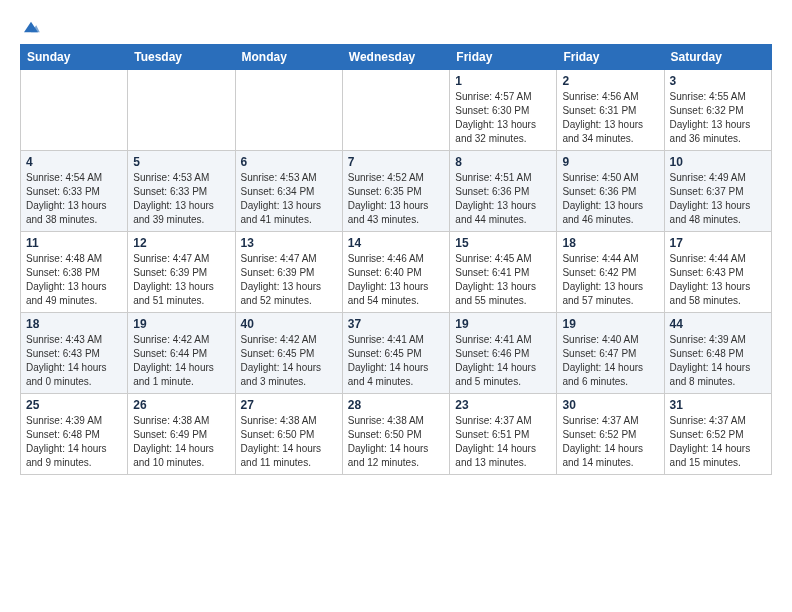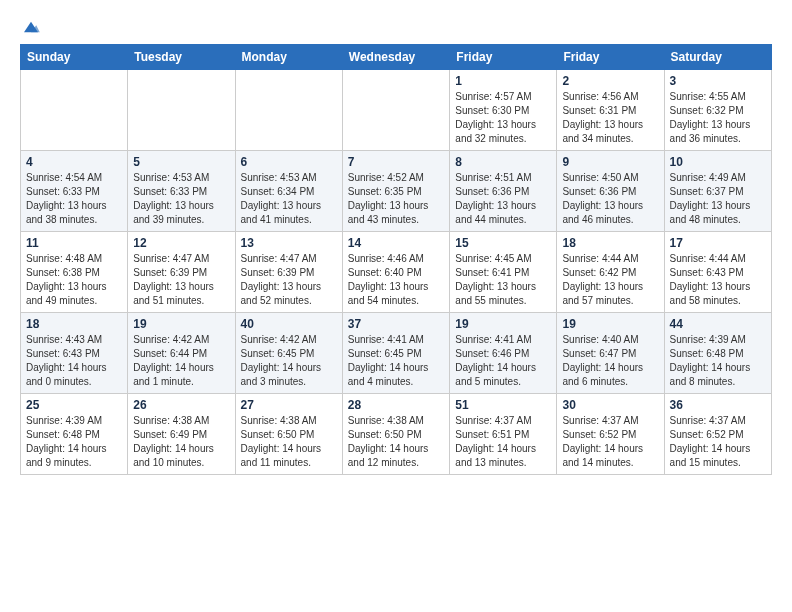--- a/index.html
+++ b/index.html
@@ -249,26 +249,26 @@
         </td>
         <td>
           <span class="day-num">27</span>
           <div class="day-info">Sunrise: 4:38 AM<br>Sunset: 6:50 PM<br>Daylight: 14 hours<br>and 11 minutes.</div>
         </td>
         <td>
           <span class="day-num">28</span>
           <div class="day-info">Sunrise: 4:38 AM<br>Sunset: 6:50 PM<br>Daylight: 14 hours<br>and 12 minutes.</div>
         </td>
         <td>
-          <span class="day-num">51</span>
+          <span class="day-num">23</span>
           <div class="day-info">Sunrise: 4:37 AM<br>Sunset: 6:51 PM<br>Daylight: 14 hours<br>and 13 minutes.</div>
         </td>
         <td>
           <span class="day-num">30</span>
           <div class="day-info">Sunrise: 4:37 AM<br>Sunset: 6:52 PM<br>Daylight: 14 hours<br>and 14 minutes.</div>
         </td>
         <td>
-          <span class="day-num">36</span>
+          <span class="day-num">31</span>
           <div class="day-info">Sunrise: 4:37 AM<br>Sunset: 6:52 PM<br>Daylight: 14 hours<br>and 15 minutes.</div>
         </td>
       </tr>
     </tbody>
 </table>
 
 </body></html>

